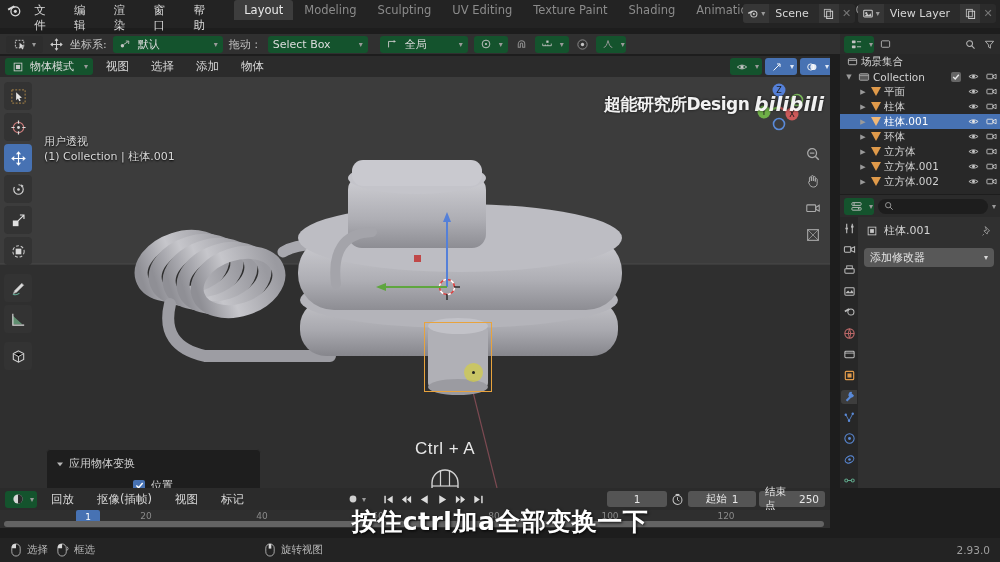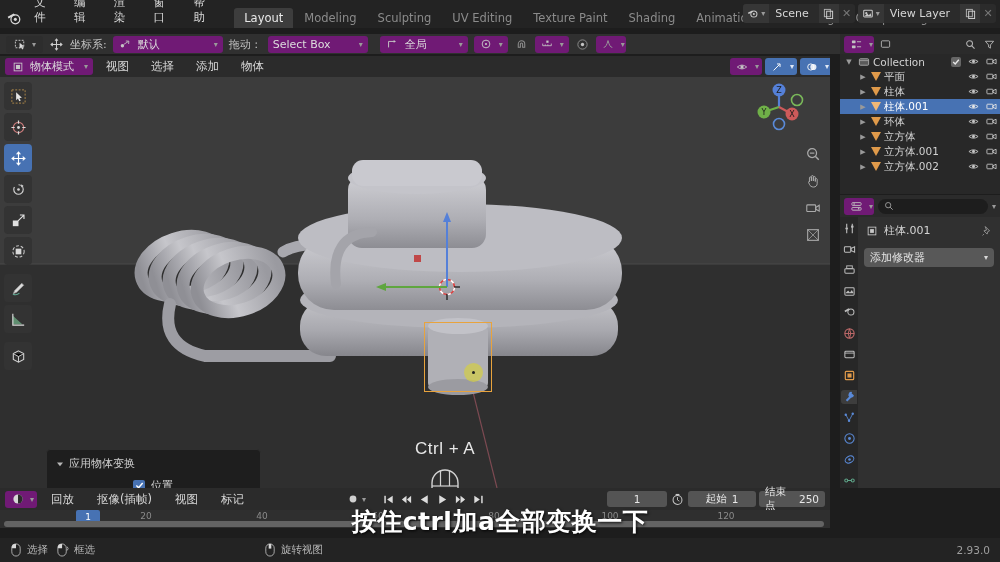--- a/index.html
+++ b/index.html
@@ -11,30 +11,30 @@
     -webkit-font-smoothing: antialiased;
   }
   #app { position: relative; width: 1000px; height: 562px; }
 
   
   .btn {
     background: #2d2d2d; border-radius: 3px; padding: 2px 7px;
     display: flex; align-items: center; gap: 4px; height: 17px;
     white-space: nowrap; color: #d2d2d2; cursor: default;
   }
-  .dd { background: #701a75; border-radius: 3px; height: 17px;
+  .dd { background: #14532d; border-radius: 3px; height: 17px;
         display: flex; align-items: center; padding: 0 5px; gap: 5px;
         justify-content: space-between; }
   .chev { font-size: 8px; color: #9a9a9a; }
   .icobox { width: 15px; height: 15px; display: inline-flex;
             align-items: center; justify-content: center; flex: none; }
 
   
   #topbar { position: absolute; left: 0; top: 0; width: 1000px; height: 28px;
-            background: #232323; display: flex; align-items: flex-end; padding-left: 6px; gap: 2px; }
+            background: #232323; display: flex; align-items: flex-start; padding-left: 6px; gap: 2px; }
   #logo { width: 20px; height: 20px; display: flex; align-items: center; justify-content: center; }
   .menu-item { padding: 3px 9px; border-radius: 3px; color: #d8d8d8; font-size: 11.5px; }
   #tabs { display: flex; align-items: center; margin-left: 10px; gap: 1px; }
   .ws-tab { padding: 3px 10px; border-radius: 3px 3px 0 0; color: #8b8b8b; font-size: 11.5px; white-space: nowrap; }
   .ws-tab.active { background: #3d3d3d; color: #e9e9e9; }
   #scene-area { position: absolute; right: 4px; top: 4px; display: flex; align-items: center; gap: 3px; }
   .idblock { display: flex; align-items: center; background: #2b2b2b; border-radius: 3px; height: 19px; }
   .idblock .pre { background: #363636; border-radius: 3px 0 0 3px; padding: 0 4px; height: 19px;
                   display: flex; align-items: center; gap: 2px; }
   .idblock .nm { padding: 0 10px 0 6px; color: #d6d6d6; font-size: 11px; }
@@ -466,20 +466,24 @@
             <span class="sphere half"></span>
           </div>
           <div class="shade-btn">
             <span class="sphere"></span>
           </div>
         </div>
         <span class="chev">▾</span>
       </div>
     </div>
 
+    <div id="overlay-text">
+      <div>用户透视</div>
+      <div>(1) Collection | 柱体.001</div>
+    </div>
 
     <div id="tool-col">
       <div class="tool">
         <svg width="17" height="17" viewBox="0 0 18 18">
           <rect x="2" y="2" width="14" height="14" fill="none" stroke="#b08a4a" stroke-width="1" stroke-dasharray="2 1.6"></rect>
           <path d="M6.5 4.5 L6.5 13 L8.4 11.2 L9.8 14 L11.4 13.2 L10 10.6 L12.6 10.4 Z" fill="#e6e6e6"></path>
         </svg>
       </div>
       <div class="tool">
         <svg width="17" height="17" viewBox="0 0 18 18">
@@ -603,20 +607,24 @@
         <span class="cbx">
           <svg width="9" height="9" viewBox="0 0 10 10">
               <path d="M1.5 5 L4 7.5 L8.5 2.2" stroke="#fff" stroke-width="1.6" fill="none"></path>
             </svg>
         </span>
         <span>位置</span>
       </div>
 
     </div>
 
+    <div id="wm">
+      <span class="cn">超能研究所Design</span>
+      <span class="bl">bilibili</span>
+    </div>
   </div>
 
   <div id="outliner">
     <div class="oh">
       <div class="dd" style="width:30px">
         <span class="icobox">
           <svg width="11" height="11" viewBox="0 0 12 12">
             <rect x="1" y="1.5" width="4" height="3" rx=".6" fill="#c2c2c2"></rect>
             <rect x="1" y="7" width="4" height="3" rx=".6" fill="#c2c2c2"></rect>
             <path d="M6.5 3 H11 M6.5 8.5 H11" stroke="#c2c2c2" stroke-width="1"></path>
@@ -635,20 +643,29 @@
           <path d="M7.4 7.4 L10.4 10.4" stroke="#b5b5b5" stroke-width="1.2"></path>
         </svg>
       </span>
       <span class="icobox" style="margin-right:3px">
         <svg width="11" height="11" viewBox="0 0 12 12">
           <path d="M1.5 2.5 H10.5 L7 6.5 V10 L5 8.8 V6.5 Z" fill="none" stroke="#b5b5b5" stroke-width="1"></path>
         </svg>
       </span>
     </div>
 
+    <div class="orow" style="padding-left:6px">
+      <span class="icobox" style="width:12px">
+        <svg width="11" height="11" viewBox="0 0 12 12">
+          <rect x="1.5" y="3" width="9" height="6.5" rx="1" fill="none" stroke="#bdbdbd" stroke-width="1"></rect>
+          <path d="M1.5 4.8 H10.5" stroke="#bdbdbd" stroke-width=".9"></path>
+        </svg>
+      </span>
+      <span class="nm">场景集合</span>
+    </div>
 
     <div class="orow">
       <span class="tri">▼</span>
       <span class="icobox" style="width:13px">
         <svg width="12" height="12" viewBox="0 0 13 13">
           <rect x="1.5" y="3" width="10" height="7" rx="1" fill="#5a5a5a" stroke="#a8a8a8" stroke-width="1"></rect>
           <path d="M1.5 5 H11.5" stroke="#a8a8a8" stroke-width=".9"></path>
         </svg>
       </span>
       <span class="nm">Collection</span>

